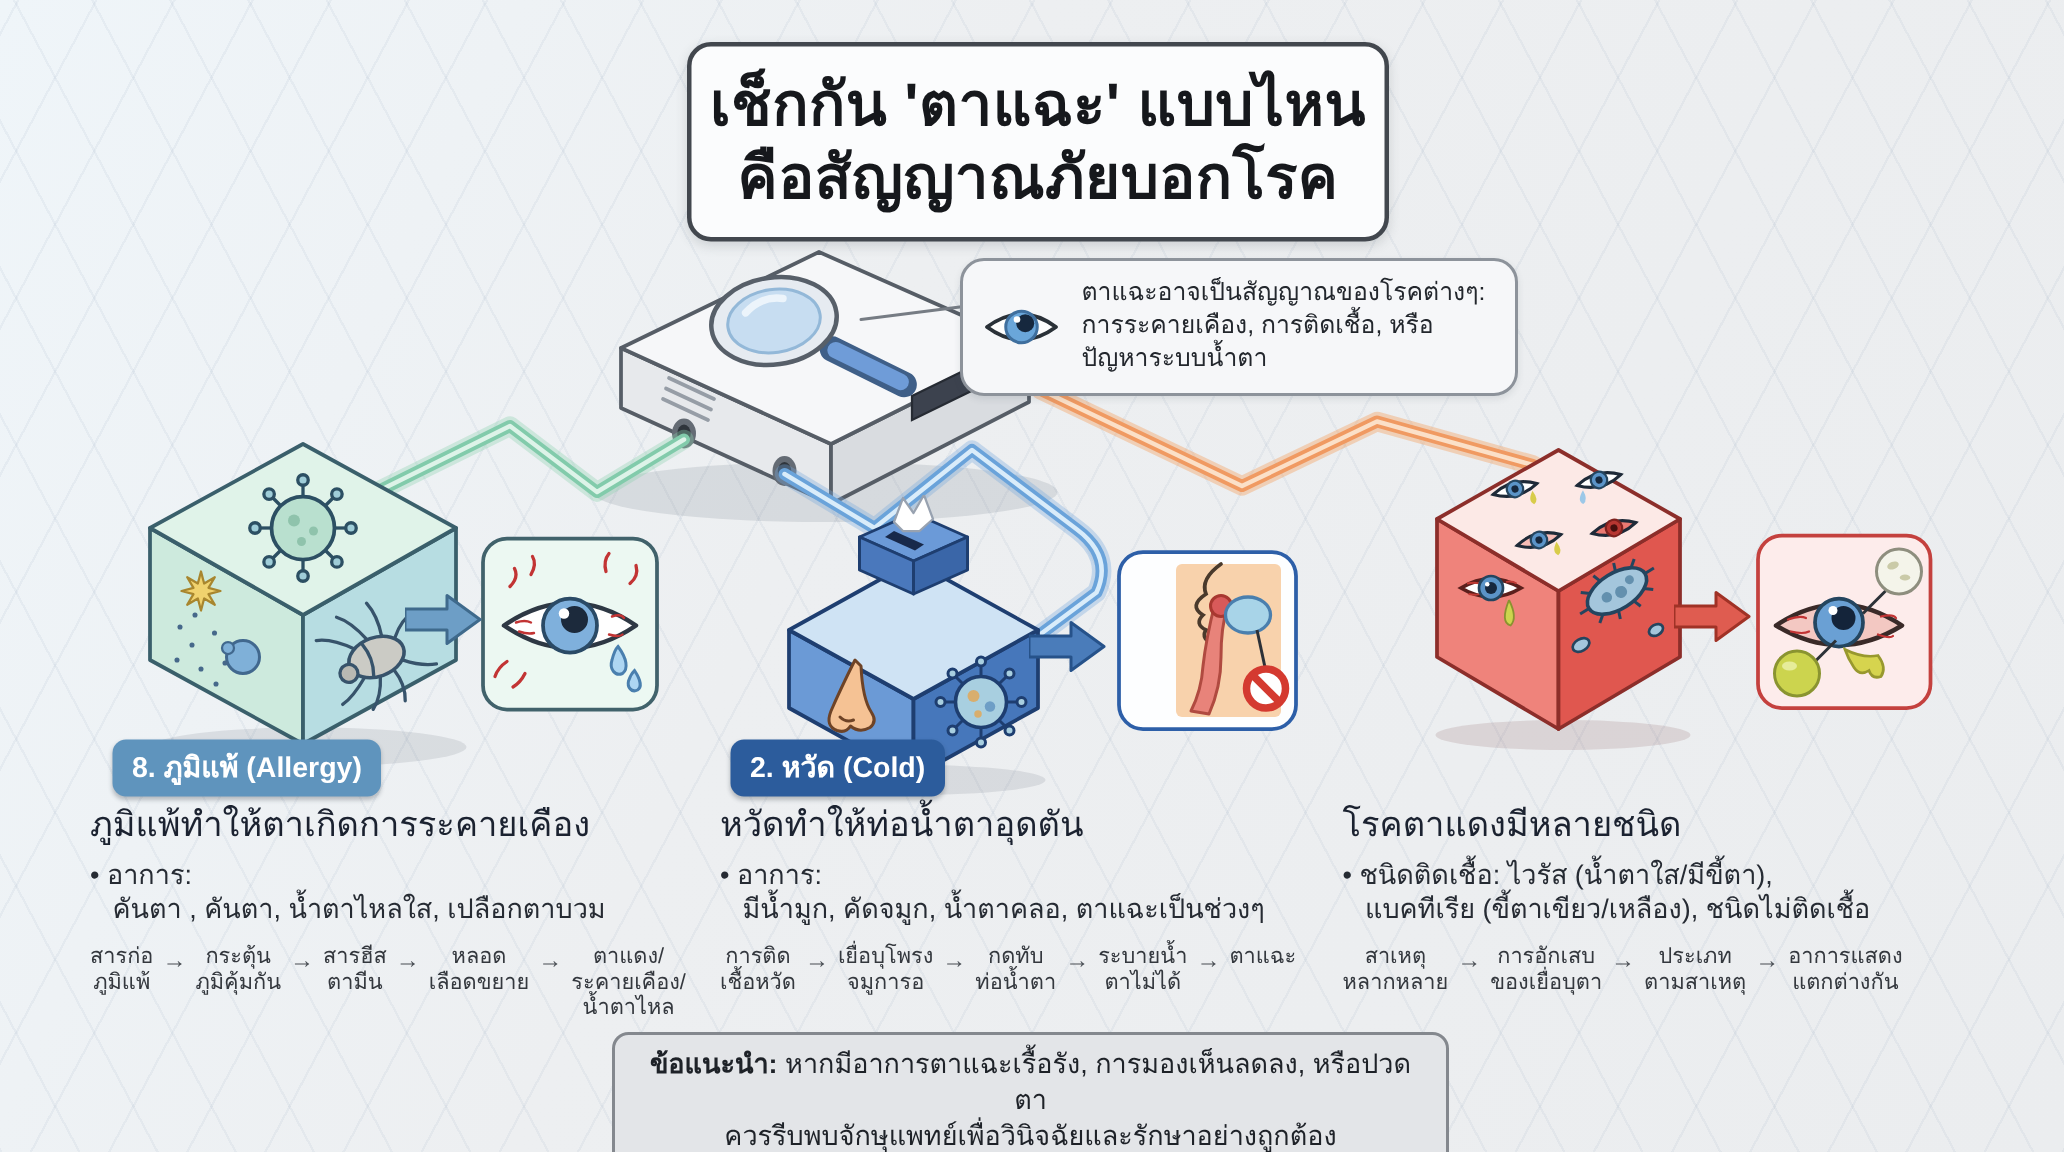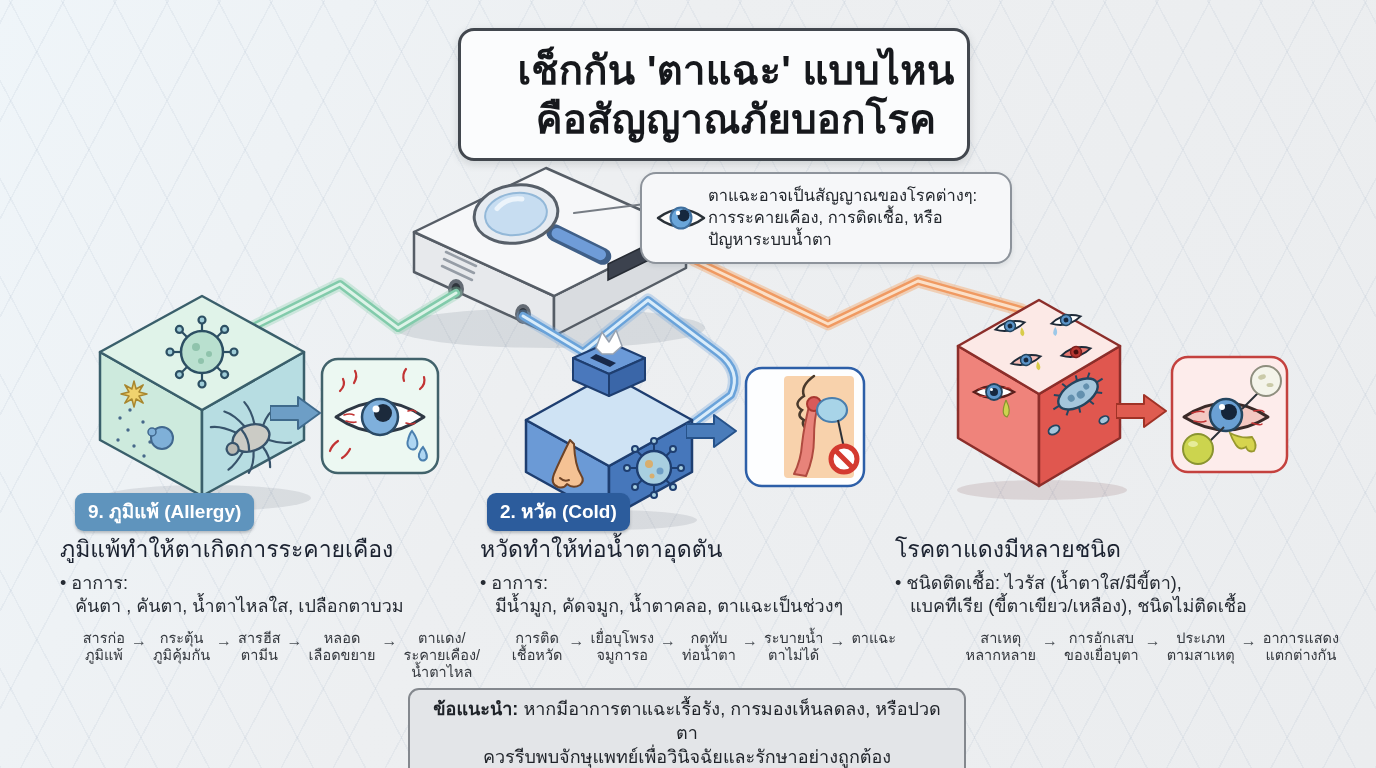--- a/index.html
+++ b/index.html
@@ -7,38 +7,38 @@
     font-family:"Liberation Sans","DejaVu Sans",sans-serif;
     background:linear-gradient(115deg,#eff5f9 0%,#edeff1 40%,#ebedef 100%);}
   .canvas::before{content:"";position:absolute;inset:0;pointer-events:none;
     background:
       repeating-linear-gradient(62deg,rgba(140,160,185,.10) 0 1.5px,transparent 1.5px 46px),
       repeating-linear-gradient(-62deg,rgba(140,160,185,.10) 0 1.5px,transparent 1.5px 46px);}
   .abs{position:absolute;}
   
   .title-box{left:458px;top:28px;width:462px;height:127px;background:#fbfcfd;
     border:3px solid #42474e;border-radius:16px;display:flex;flex-direction:column;
-    justify-content:center;align-items:center;box-shadow:0 3px 8px rgba(60,70,80,.18);z-index:6;padding-left:44px;}
+    justify-content:center;align-items:center;box-shadow:0 3px 8px rgba(60,70,80,.18);z-index:6;}
   .title-line{font-size:40px;font-weight:800;color:#16181c;line-height:1.22;letter-spacing:.3px;}
   
   .bubble{left:640px;top:172px;width:372px;height:92px;background:#f6f7f9;
-    border:2px solid #8d939b;border-radius:16px;display:flex;align-items:center;
+    border:2px solid #8d939b;border-radius:16px;display:flex;align-items:center;gap:13px;
     padding:8px 12px;box-sizing:border-box;z-index:5;box-shadow:0 2px 5px rgba(60,70,80,.12);}
   .bubble-text{font-size:16.5px;color:#23272d;line-height:1.32;}
   
   .badge{top:493px;color:#fff;font-weight:700;font-size:19px;padding:3px 13px 5px;
     border-radius:9px;z-index:6;box-shadow:0 2px 3px rgba(50,60,70,.3);white-space:nowrap;}
   #badge1{left:75px}#badge2{left:487px}#badge3{left:937px}
   .sec{top:531px;z-index:6;}
   #sec1{left:60px;width:420px}#sec2{left:480px;width:416px}#sec3{left:895px;width:444px}
   .sec-heading{font-size:23px;font-weight:400;color:#1b2230;margin-bottom:5px;white-space:nowrap;}
   .sec-bullets{font-size:18px;color:#262b33;line-height:1.3;}
   .indent{padding-left:15px;}
   .flow{display:flex;align-items:flex-start;gap:6px;margin-top:11px;font-size:14.5px;
-    color:#34383e;line-height:1.18;justify-content:flex-end;}
+    color:#34383e;line-height:1.18;}
   .fstep{text-align:center;}
   .fstep span{display:block;white-space:nowrap;}
   .fstep span:empty{display:none;}
   .farrow{color:#4a4f55;font-size:16px;margin-top:2px;}
   
   .advice{left:408px;top:688px;width:558px;box-sizing:border-box;background:#e3e5e8;
     border:2.5px solid #84888e;border-radius:11px;padding:7px 16px 9px;text-align:center;
     font-size:18px;color:#1e2228;line-height:1.34;z-index:6;}
   
   .cables{left:0;top:0;z-index:2;}
@@ -371,21 +371,21 @@
       <ellipse cx="92" cy="22" rx="4" ry="2.5" transform="rotate(-20 92 22)" fill="#cacaa8"></ellipse>
       <ellipse cx="100" cy="30" rx="3.5" ry="2" fill="#cacaa8"></ellipse>
     </g>
     <line x1="40" y1="86" x2="54" y2="72" stroke="#2c3138" stroke-width="2"></line>
     <g>
       <circle cx="28" cy="94" r="15" fill="#ccd44e" stroke="#8a9430" stroke-width="2"></circle>
       <ellipse cx="23" cy="89" rx="5" ry="3" fill="#e6ec9a"></ellipse>
     </g>
   </svg>
 
-  <div class="abs badge" id="badge1" style="background-color: rgb(95, 148, 189);">9. ภูมิแพ้ (Allergy)</div>
+  <div class="abs badge" id="badge1" style="background-color: rgb(95, 148, 189);">8. ภูมิแพ้ (Allergy)</div>
   <div class="abs badge" id="badge2" style="background-color: rgb(44, 92, 156);">2. หวัด (Cold)</div>
 
   <div class="abs sec" id="sec1">
     <div class="sec-heading">ภูมิแพ้ทำให้ตาเกิดการระคายเคือง</div>
     <div class="sec-bullets">
       <div><span>•</span> <span>อาการ:</span></div>
       <div class="indent">คันตา , คันตา, น้ำตาไหลใส, เปลือกตาบวม</div>
     </div>
     <div class="flow">
       <div class="fstep">

